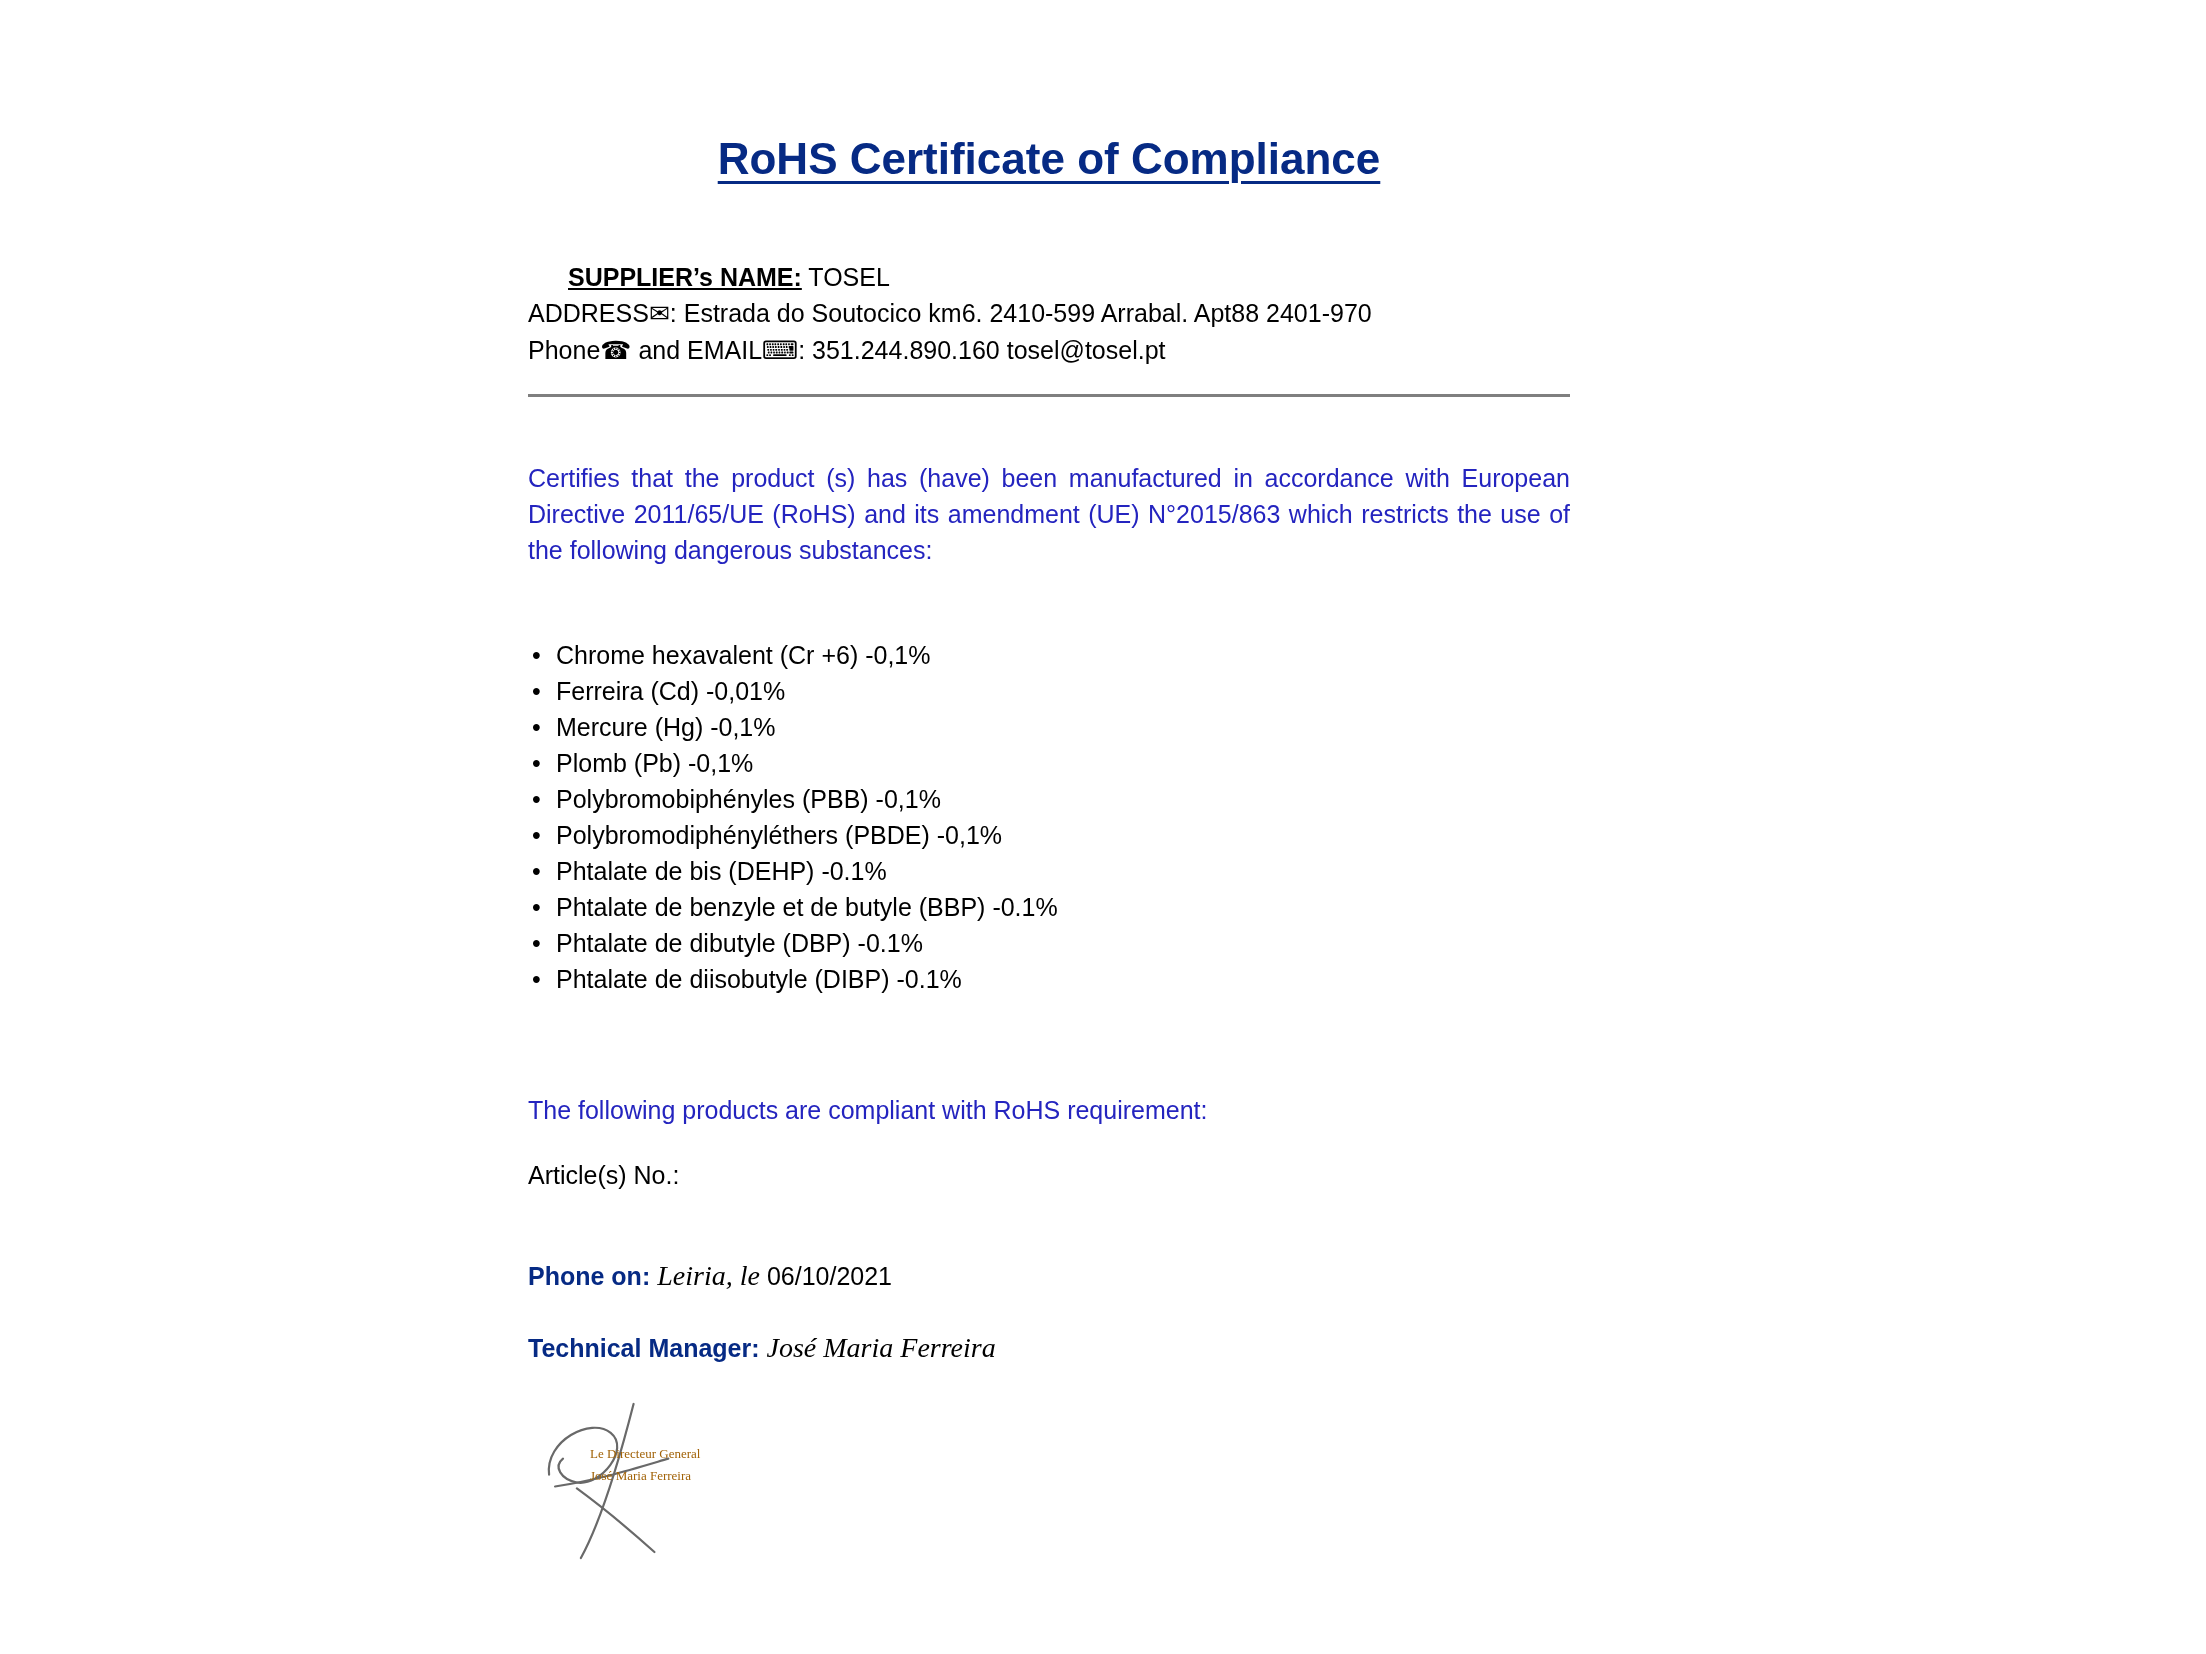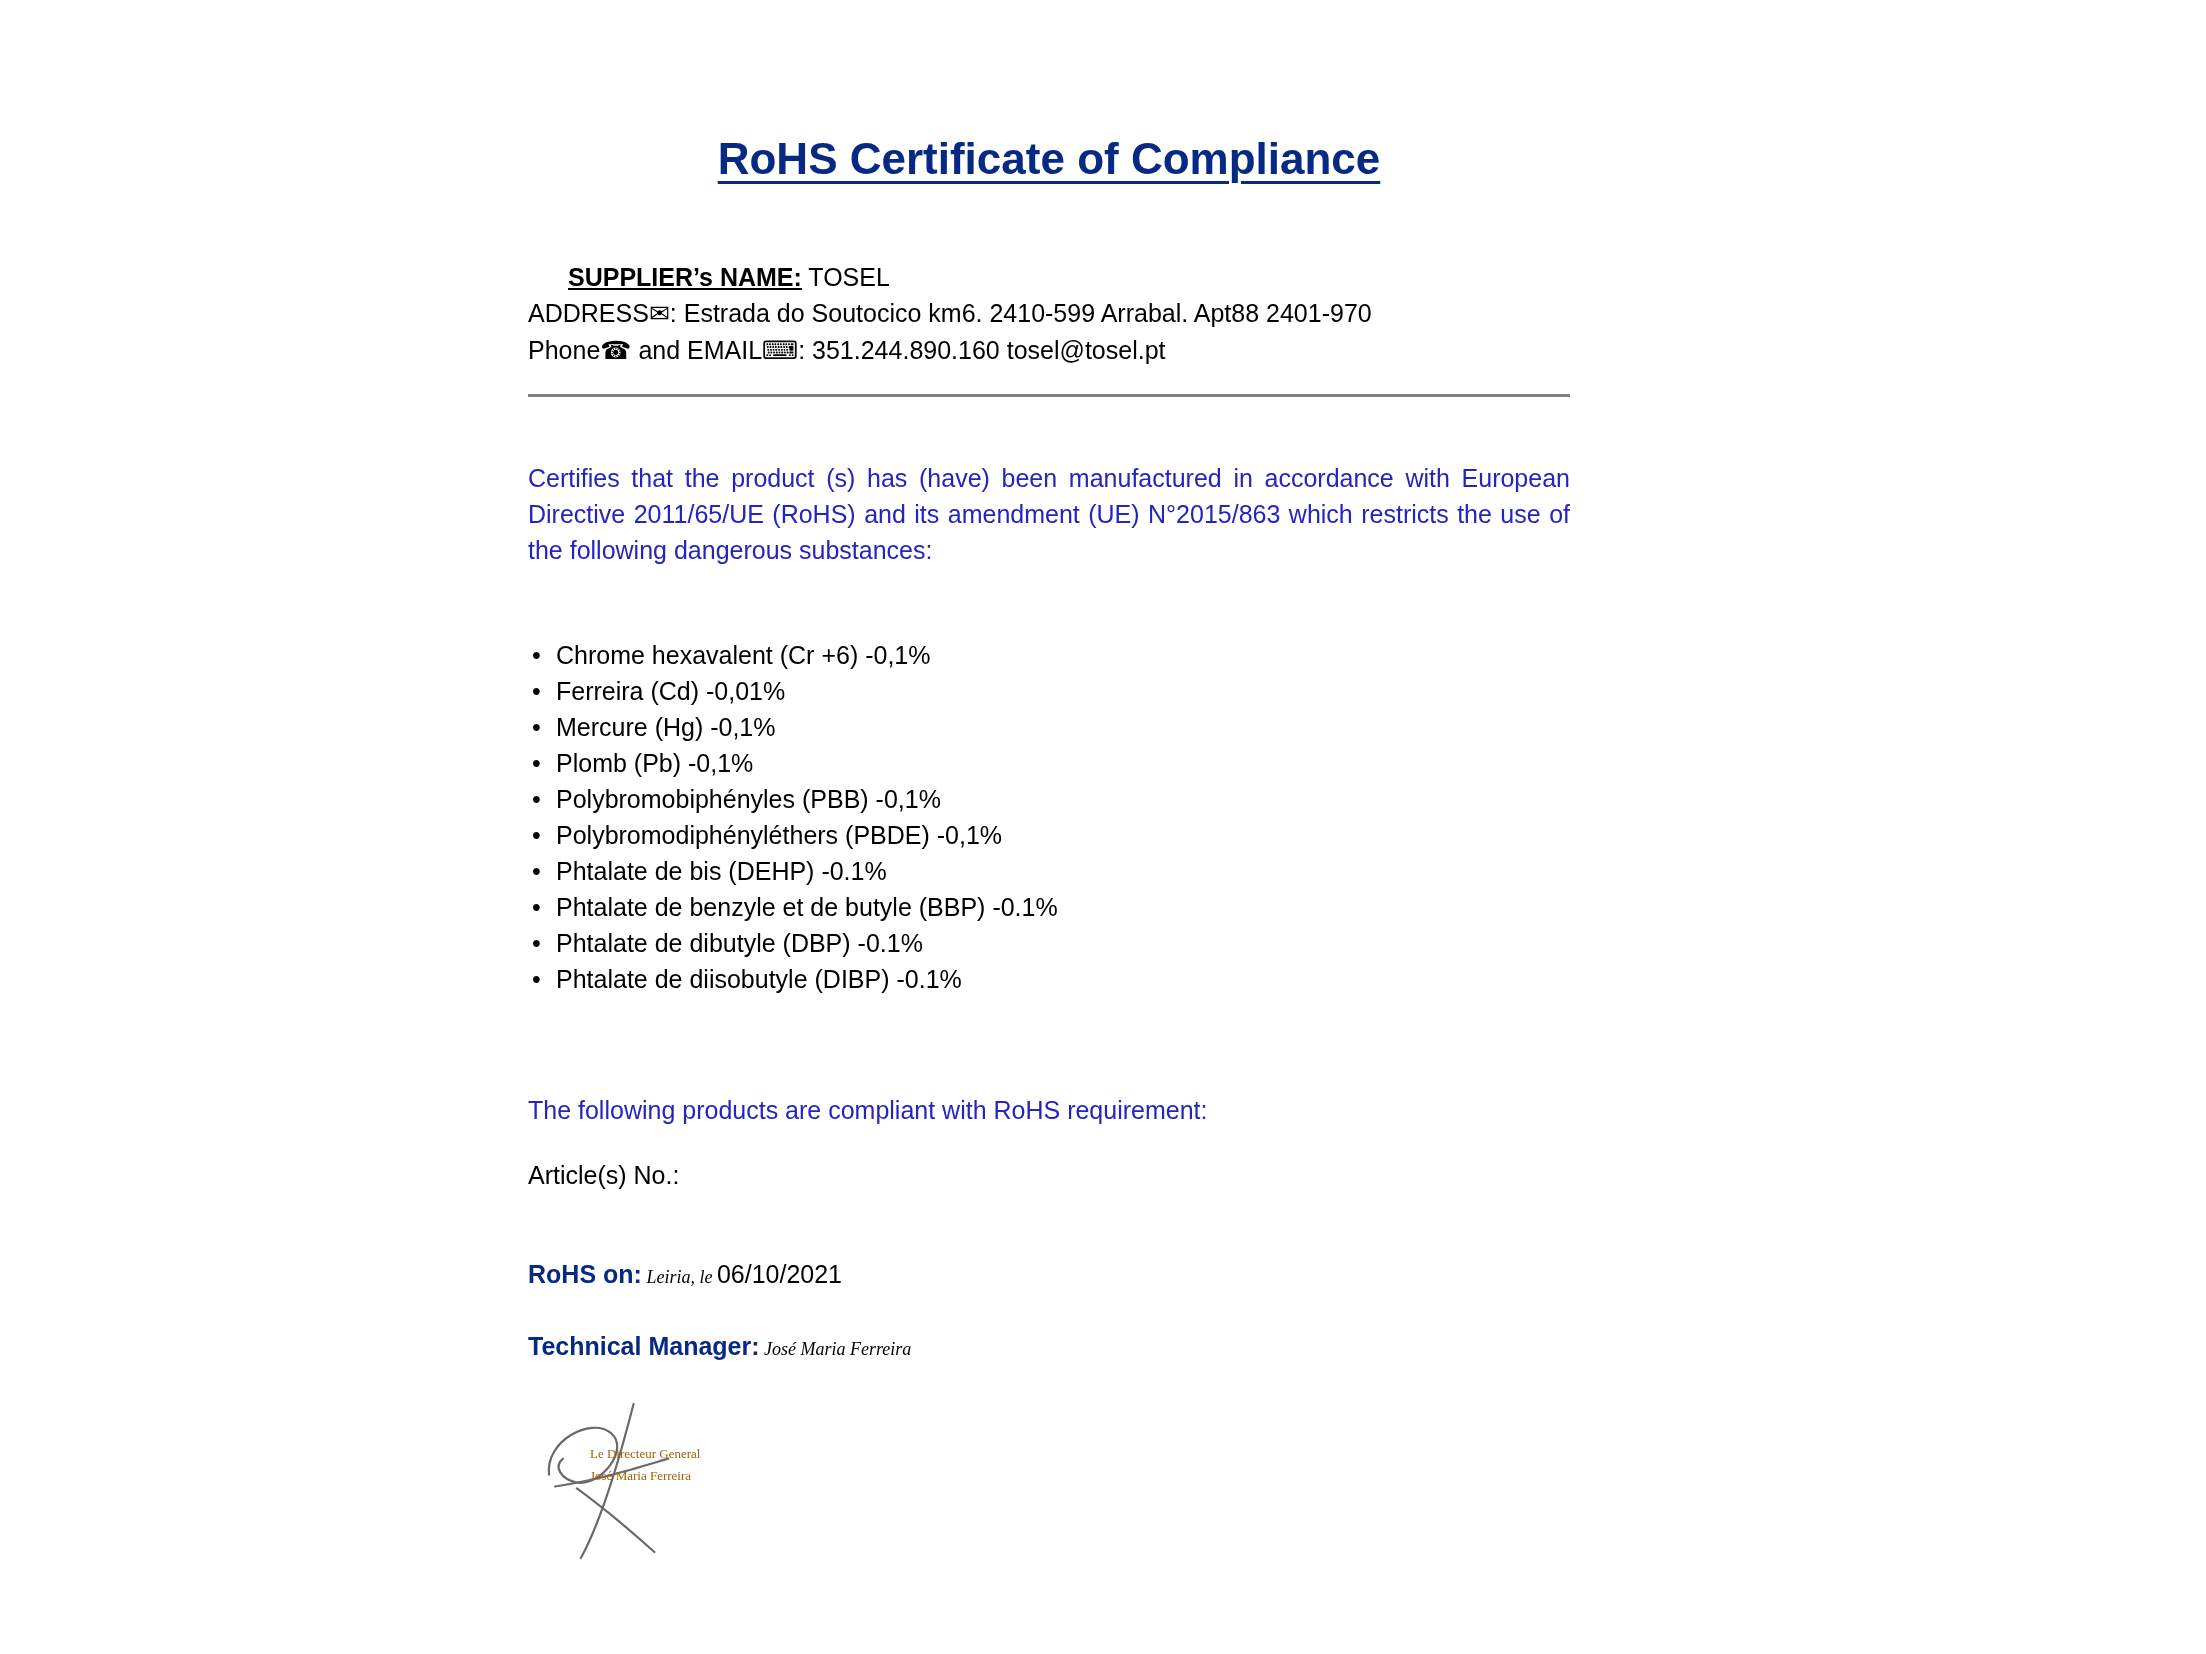--- a/index.html
+++ b/index.html
@@ -72,21 +72,21 @@
     font-size: 25px; color: #000;
   }
   .made-on, .tech-manager {
     position: absolute;
     left: 528px;
     font-size: 25px;
   }
   .made-on { top: 1260px; }
   .tech-manager { top: 1332px; }
   .navy-label { font-weight: 700; color: var(--heading_blue, #062a84); }
-  .italic-serif { font-family: "Liberation Serif", "DejaVu Serif", serif; font-style: italic; font-size: 18px; }
+  .italic-serif { font-family: "Liberation Serif", "DejaVu Serif", serif; font-style: italic; font-size: 28px; }
 
   .signature {
     position: absolute;
     top: 1401px; left: 537px;
     width: 211px; height: 161px;
   }
   .signature svg { position: absolute; top: 0; left: 0; width: 100%; height: 100%; }
   .sig-text {
     position: absolute;
     left: 53px; top: 42px;
@@ -141,21 +141,21 @@
       <li><span>Phtalate de dibutyle (DBP) -0.1%</span></li>
 
       <li><span>Phtalate de diisobutyle (DIBP) -0.1%</span></li>
     </ul>
 
   <div class="compliance-line">The following products are compliant with RoHS requirement:</div>
 
   <div class="article-line">Article(s) No.:</div>
 
   <div class="made-on">
-    <span class="navy-label">RoHS on:</span><span class="italic-serif"> Leiria, le </span><span>06/10/2021</span>
+    <span class="navy-label">Phone on:</span><span class="italic-serif"> Leiria, le </span><span>06/10/2021</span>
   </div>
 
   <div class="tech-manager">
     <span class="navy-label">Technical Manager:</span><span class="italic-serif"> José Maria Ferreira</span>
   </div>
 
   <div class="signature">
     <svg viewBox="0 0 212 162">
       <g fill="none" stroke="#3f3f3f" stroke-width="2.2" stroke-linecap="round" opacity="0.78">
         <path d="M12,74 C8,40 54,16 74,32 C94,48 64,86 40,82 C24,79 16,66 26,58"></path>

